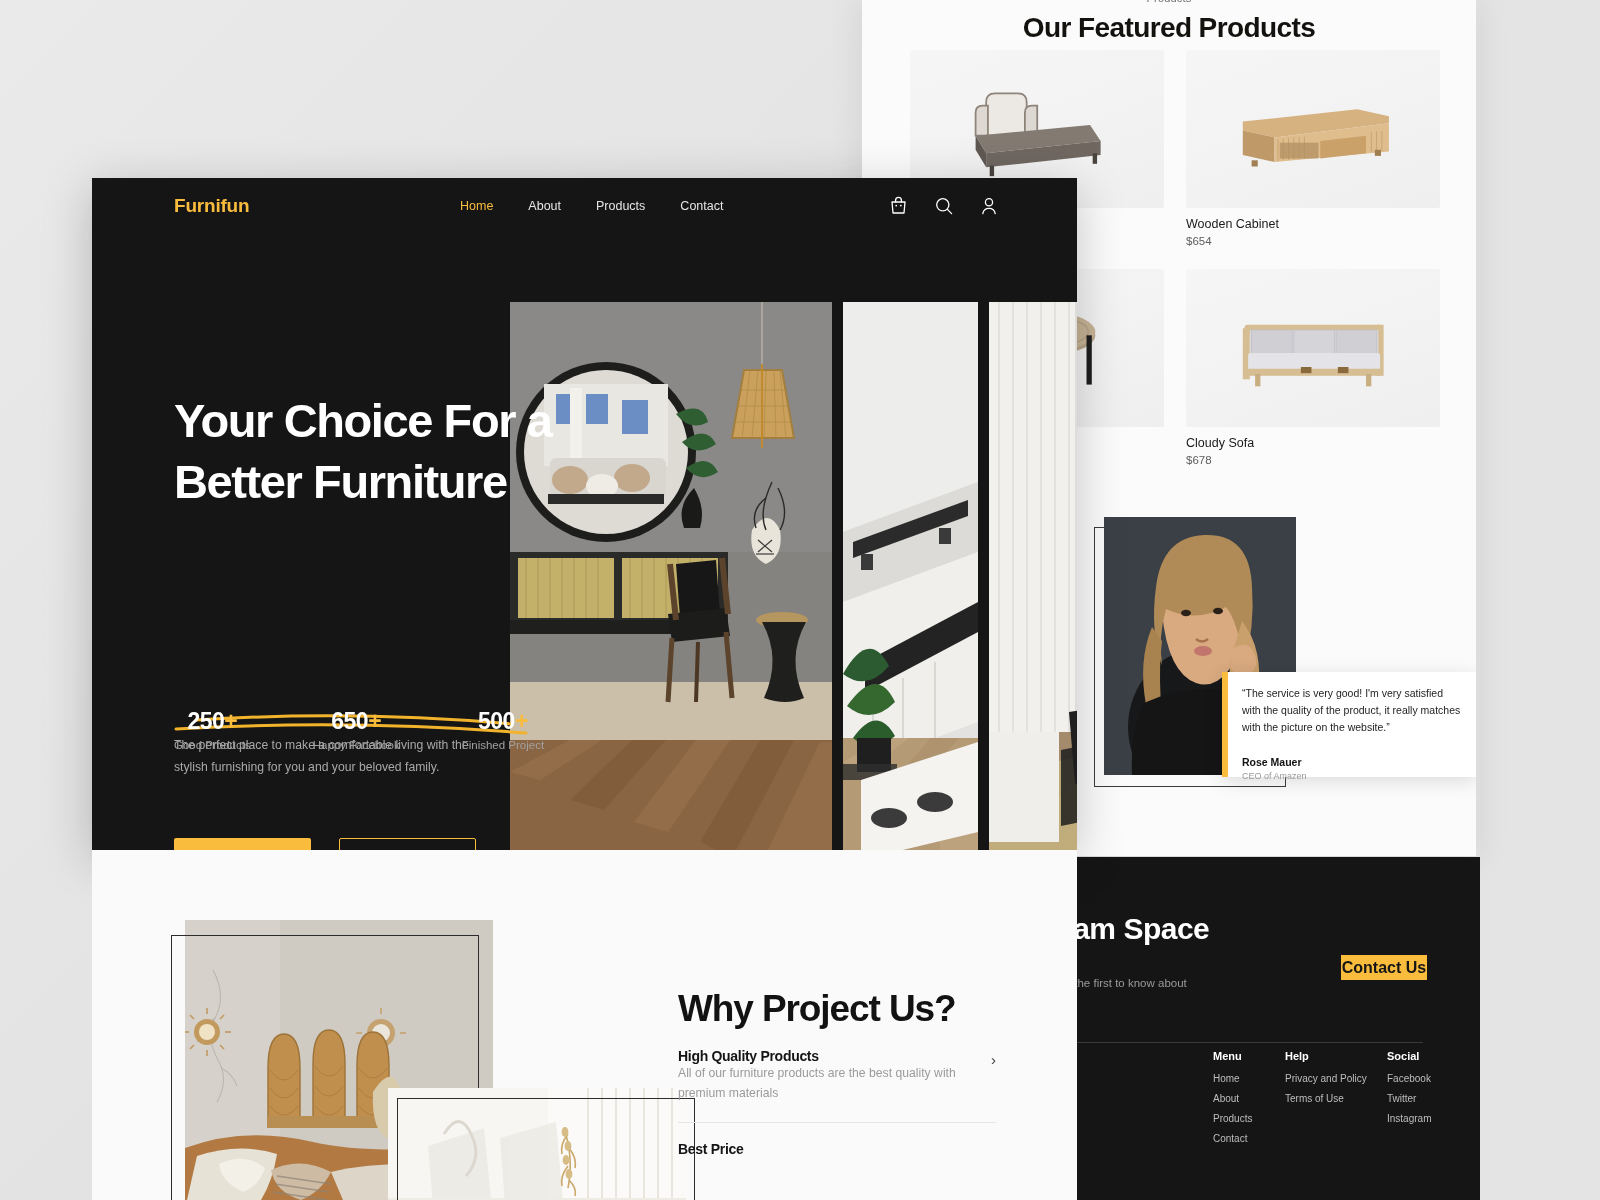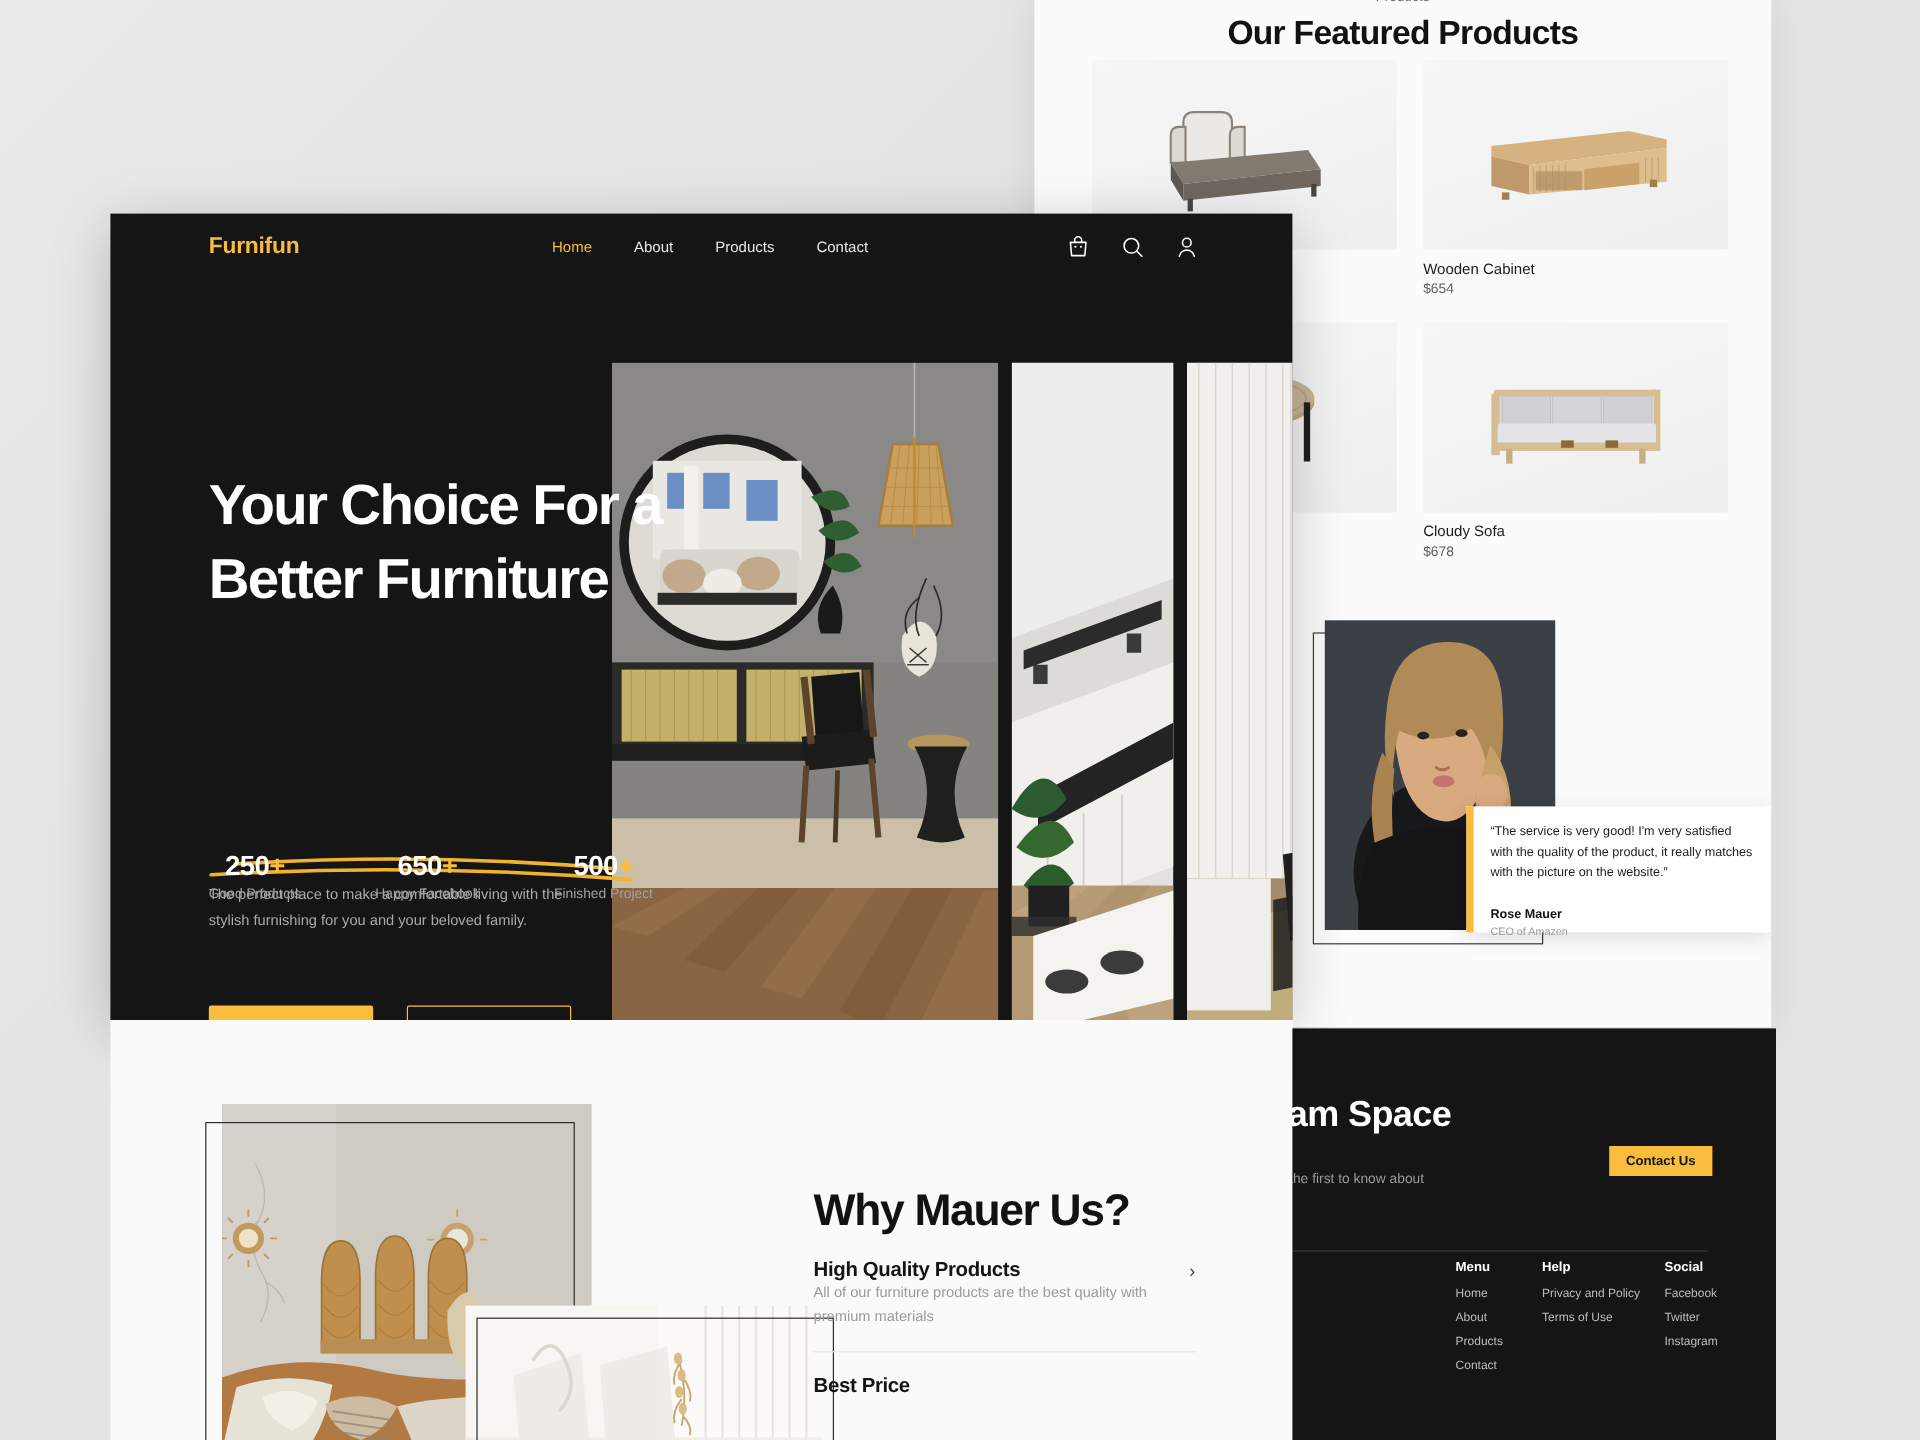--- a/index.html
+++ b/index.html
@@ -91,21 +91,21 @@
   }
   .cta-heading-cut {
     position: absolute; left: -18px; top: 55px; font-size: 30px; font-weight: 700;
     color: #ffffff; white-space: nowrap; letter-spacing:-.5px;
   }
   .cta-sub-cut {
     position: absolute; left: -18px; top: 120px; font-size: 11.5px; color: #9a9a9a; white-space: nowrap;
   }
   .cta-btn {
     position: absolute; left: 266px; top: 98px; width: 86px; height: 25px;
-    background: #f9bc3c; color: #161616; font-size: 11px; font-weight: 700;
+    background: #f9bc3c; color: #161616; font-size: 16px; font-weight: 700;
     display: flex; align-items: center; justify-content: center; cursor: pointer;
   }
   .footer-rule {
     position: absolute; left: 0px; top: 185px; width: 348px; height: 1px; background: #3a3a3a;
   }
   .footer-cols {
     position: absolute; left: 138px; top: 193px; width: 268px;
     display: grid; grid-template-columns: 72px 102px 1fr; gap: 0;
   }
   .fcol-title { font-size: 11px; font-weight: 700; color: #fff; margin-bottom: 11px; }
@@ -173,21 +173,21 @@
     position: absolute; left: 92px; top: 850px; width: 985px; height: 350px;
     background: #fafafa; overflow: hidden;
   }
   .wcu-title {
     position: absolute; left: 586px; top: 138px; font-size: 37px; font-weight: 700;
     color: #121212; letter-spacing: -1.1px; white-space: nowrap;
   }
   .wcu-list { position: absolute; left: 586px; top: 198px; width: 318px; }
   .wcu-item { position: relative; padding-bottom: 18px; }
   .wcu-item + .wcu-item { border-top: 1px solid #e6e6e6; padding-top: 18px; }
-  .wcu-h { font-size: 17px; font-weight: 700; color: #141414; letter-spacing:-.3px; }
+  .wcu-h { font-size: 14px; font-weight: 700; color: #141414; letter-spacing:-.3px; }
   .wcu-p { font-size: 12.2px; line-height: 1.62; color: #9b9b9b; }
   .wcu-chev { position: absolute; right: 0; top: 3px; font-size: 15px; color: #3a3a3a; cursor: pointer; }
 
   .img-big {
     position: absolute; left: 93px; top: 70px; width: 308px; height: 280px;
     overflow: hidden; background:#ded9d2;
   }
   .img-big-outline {
     position: absolute; left: 79px; top: 85px; width: 308px; height: 280px;
     border: 1.4px solid #2c2c2c; pointer-events:none;
@@ -668,21 +668,21 @@
           <ellipse cx="177" cy="44" rx="3.4" ry="5"></ellipse>
           <ellipse cx="180" cy="58" rx="3.4" ry="5"></ellipse>
           <ellipse cx="178" cy="72" rx="3.4" ry="5"></ellipse>
           <ellipse cx="181" cy="86" rx="3.4" ry="5"></ellipse>
         </g>
         <rect x="0" y="110" width="298" height="20" fill="#efece5"></rect>
       </svg>
     </div>
     <div class="img-small-outline"></div>
 
-    <div class="wcu-title">Why Mauer Us?</div>
+    <div class="wcu-title">Why Project Us?</div>
     <div class="wcu-list">
       <div class="wcu-item">
         <div class="wcu-h">High Quality Products</div>
         <div class="wcu-chev">›</div>
         <div class="wcu-p">All of our furniture products are the best quality with premium materials</div>
       </div>
       <div class="wcu-item">
         <div class="wcu-h">Best Price</div>
       </div>
     </div>

